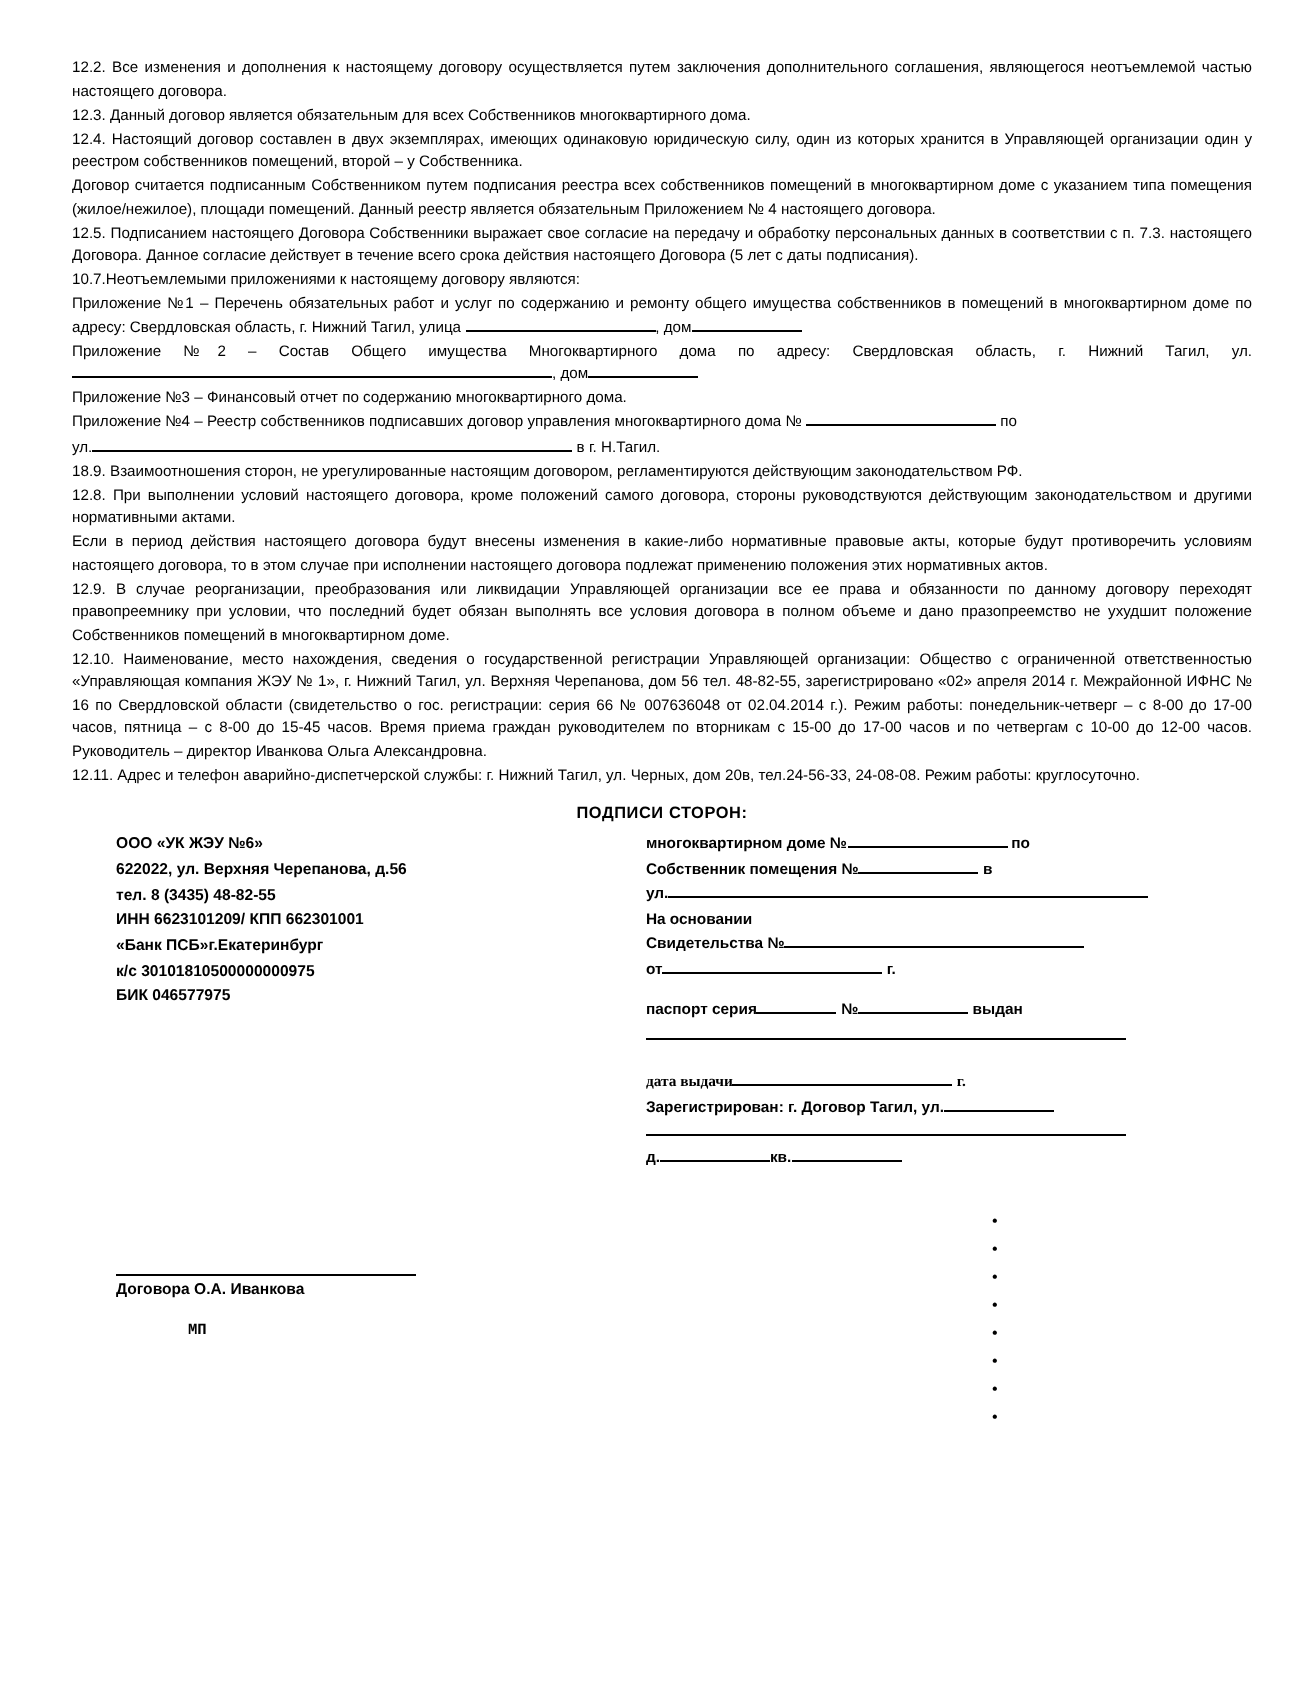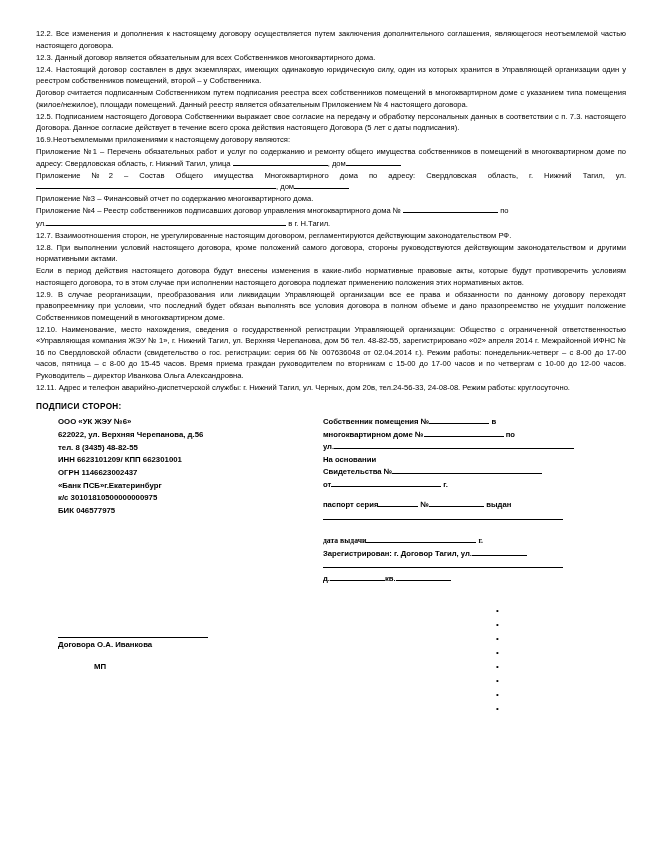--- a/index.html
+++ b/index.html
@@ -40,20 +40,21 @@
   .f80 { width: 80px; }
   .f95 { width: 95px; }
   .f110 { width: 110px; }
   .f150 { width: 150px; }
   .f240 { width: 240px; }
 
   .signatures-title {
     margin-top: 9px;
     font-size: 8.2px;
     font-weight: bold;
+    text-align: center;
     letter-spacing: 0.3px;
   }
   .cols {
     display: flex;
     margin-top: 5px;
   }
   .col-left {
     width: 300px;
     padding-left: 22px;
     box-sizing: border-box;
@@ -90,20 +91,21 @@
     display: block;
     width: 150px;
     border-top: 1px solid #000;
     margin-bottom: 2px;
   }
   .mp {
     margin-top: 13px;
     padding-left: 58px;
     font-size: 7.8px;
     font-weight: bold;
+    font-family: Liberation Mono, monospace;
   }
   .dotcol {
     position: absolute;
     left: 496px;
     top: 604px;
     font-size: 8px;
     line-height: 1.75;
     color: #000;
   }
   .dotcol div { letter-spacing: 0px; }
@@ -112,21 +114,21 @@
 <body>
 
 <div class="page">
 
   <div class="body-text">
     <p>12.2. Все изменения и дополнения к настоящему договору осуществляется путем заключения дополнительного соглашения, являющегося неотъемлемой частью настоящего договора.</p>
     <p>12.3. Данный договор является обязательным для всех Собственников многоквартирного дома.</p>
     <p>12.4. Настоящий договор составлен в двух экземплярах, имеющих одинаковую юридическую силу, один из которых хранится в Управляющей организации один у реестром собственников помещений, второй – у Собственника.</p>
     <p>Договор считается подписанным Собственником путем подписания реестра всех собственников помещений в многоквартирном доме с указанием типа помещения (жилое/нежилое), площади помещений. Данный реестр является обязательным Приложением № 4 настоящего договора.</p>
     <p>12.5. Подписанием настоящего Договора Собственники выражает свое согласие на передачу и обработку персональных данных в соответствии с п. 7.3. настоящего Договора. Данное согласие действует в течение всего срока действия настоящего Договора (5 лет с даты подписания).</p>
-    <p>16.9.Неотъемлемыми приложениями к настоящему договору являются:</p>
+    <p>10.7.Неотъемлемыми приложениями к настоящему договору являются:</p>
 
     <p>
       <span>Приложение №1 – Перечень обязательных работ и услуг по содержанию и ремонту общего имущества собственников в помещений в многоквартирном доме по адресу: Свердловская область, г. Нижний Тагил, улица</span>
       <span class="fill f95"></span><span>, дом</span><span class="fill f55"></span>
     </p>
 
     <p>
       <span>Приложение №2 – Состав Общего имущества Многоквартирного дома по адресу: Свердловская область, г. Нижний Тагил, ул.</span>
       <span class="fill f240"></span><span>, дом</span><span class="fill f55"></span>
     </p>
@@ -137,50 +139,49 @@
       <span>Приложение №4 – Реестр собственников подписавших договор управления многоквартирного дома №</span>
       <span class="fill f95"></span>
       <span>по</span>
     </p>
 
     <p>
       <span>ул.</span><span class="fill f240"></span>
       <span>в г. Н.Тагил.</span>
     </p>
 
-    <p>12.7. Взаимоотношения сторон, не урегулированные настоящим договором, регламентируются действующим законодательством РФ.</p>
+    <p>18.9. Взаимоотношения сторон, не урегулированные настоящим договором, регламентируются действующим законодательством РФ.</p>
     <p>12.8. При выполнении условий настоящего договора, кроме положений самого договора, стороны руководствуются действующим законодательством и другими нормативными актами.</p>
     <p>Если в период действия настоящего договора будут внесены изменения в какие-либо нормативные правовые акты, которые будут противоречить условиям настоящего договора, то в этом случае при исполнении настоящего договора подлежат применению положения этих нормативных актов.</p>
     <p>12.9. В случае реорганизации, преобразования или ликвидации Управляющей организации все ее права и обязанности по данному договору переходят правопреемнику при условии, что последний будет обязан выполнять все условия договора в полном объеме и дано празопреемство не ухудшит положение Собственников помещений в многоквартирном доме.</p>
     <p>12.10. Наименование, место нахождения, сведения о государственной регистрации Управляющей организации: Общество с ограниченной ответственностью «Управляющая компания ЖЭУ № 1», г. Нижний Тагил, ул. Верхняя Черепанова, дом 56 тел. 48-82-55, зарегистрировано «02» апреля 2014 г. Межрайонной ИФНС № 16 по Свердловской области (свидетельство о гос. регистрации: серия 66 № 007636048 от 02.04.2014 г.). Режим работы: понедельник-четверг – с 8-00 до 17-00 часов, пятница – с 8-00 до 15-45 часов. Время приема граждан руководителем по вторникам с 15-00 до 17-00 часов и по четвергам с 10-00 до 12-00 часов. Руководитель – директор Иванкова Ольга Александровна.</p>
     <p>12.11. Адрес и телефон аварийно-диспетчерской службы: г. Нижний Тагил, ул. Черных, дом 20в, тел.24-56-33, 24-08-08. Режим работы: круглосуточно.</p>
   </div>
 
   <div class="signatures-title">ПОДПИСИ СТОРОН:</div>
 
   <div class="cols">
     <div class="col-left">
       <div class="ln">ООО «УК ЖЭУ №6»</div>
       <div class="ln">622022, ул. Верхняя Черепанова, д.56</div>
       <div class="ln">тел. 8 (3435) 48-82-55</div>
       <div class="ln">ИНН 6623101209/ КПП 662301001</div>
-      <div class="ln">ОГРН 1146623002437</div>
       <div class="ln">«Банк ПСБ»г.Екатеринбург</div>
       <div class="ln">к/с 30101810500000000975</div>
       <div class="ln">БИК 046577975</div>
     </div>
 
     <div class="col-right">
       <div class="ln">
+        <span>многоквартирном доме №</span><span class="fill f80"></span>
+        <span>по</span>
+      </div>
+      <div class="ln">
         <span>Собственник помещения №</span><span class="fill f60"></span>
         <span>в</span>
-      </div>
-      <div class="ln">
-        <span>многоквартирном доме №</span><span class="fill f80"></span>
-        <span>по</span>
       </div>
       <div class="ln">
         <span>ул.</span><span class="fill f240"></span>
       </div>
       <div class="ln">На основании</div>
       <div class="ln">
         <span>Свидетельства №</span><span class="fill f150"></span>
       </div>
       <div class="ln">
         <span>от</span><span class="fill f110"></span>

